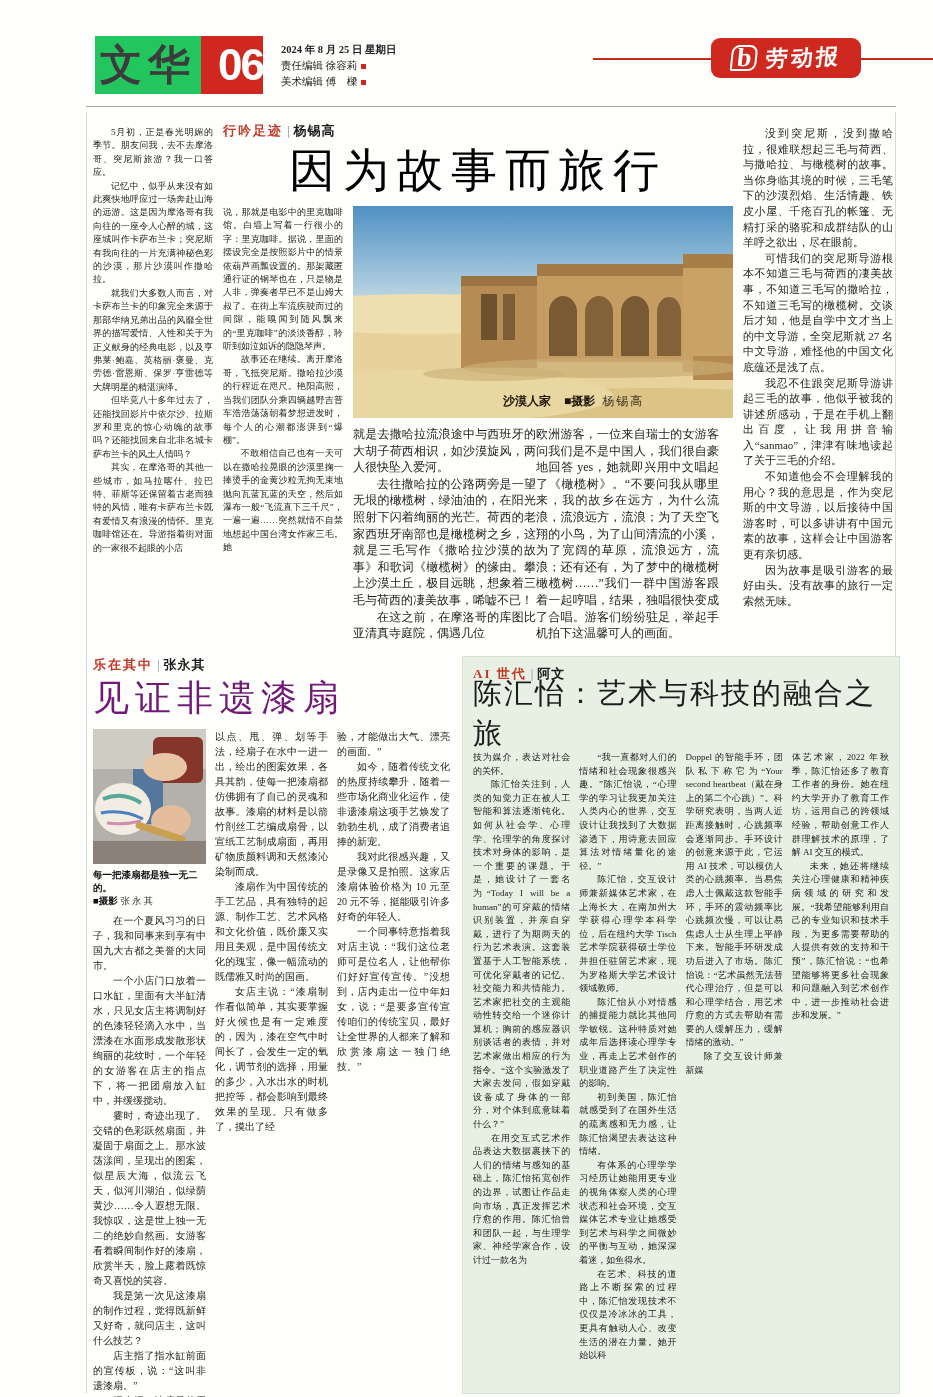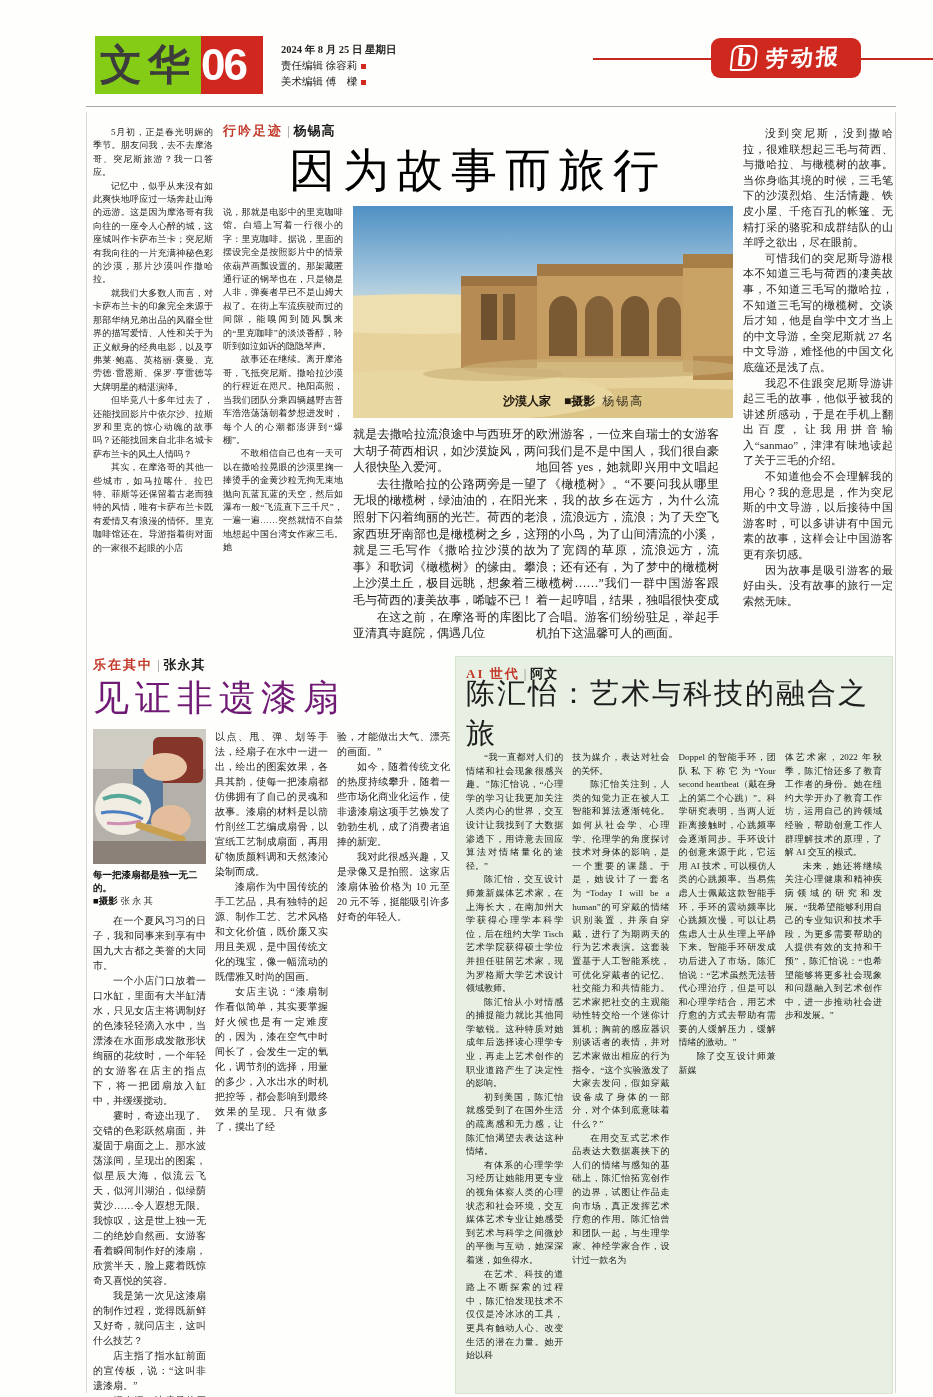--- a/index.html
+++ b/index.html
@@ -3,25 +3,25 @@
 <meta charset="utf-8">
 <style>
   html,body{margin:0;padding:0;background:#ffffff;}
   .page{position:relative;width:933px;height:1397px;background:#fefefc;overflow:hidden;
         font-family:"Liberation Serif", serif;color:#1c1c1c;}
   .edge-rule{position:absolute;top:112px;bottom:4px;width:1px;background:#d8d8d4;}
   .edge-left{left:86px;} .edge-right{left:895px;}
 
   
   .masthead{position:absolute;left:93px;top:22px;width:802px;height:80px;}
-  .section-box{position:absolute;left:2px;top:14px;width:106px;height:58px;background:#84cc16;
+  .section-box{position:absolute;left:2px;top:14px;width:106px;height:58px;background:#22c55e;
                display:flex;align-items:center;justify-content:center;}
   .section-box span{font-size:42px;letter-spacing:6px;color:#3c3c3c;font-weight:600;}
   .pagenum-box{position:absolute;left:108px;top:14px;width:62px;height:58px;background:#d0281e;
-               display:flex;align-items:center;justify-content:flex-start;}
+               display:flex;align-items:center;justify-content:flex-end;}
   .pagenum-box span{font-family:"Liberation Sans",sans-serif;font-size:44px;font-weight:800;color:#fff;letter-spacing:-2px;}
   .date-block{position:absolute;left:188px;top:20px;font-family:Liberation Serif, serif;
               font-size:10.5px;line-height:16px;color:#222;}
   .date-block .d1{font-weight:700;}
   .red-dot{display:inline-block;width:5px;height:5px;background:#d0281e;margin-left:4px;vertical-align:middle;}
   .mast-rule{position:absolute;top:36px;left:500px;width:395px;height:2px;background:#c7281e;}
   .logo-box{position:absolute;left:618px;top:16px;width:150px;height:40px;background:#cf291f;border-radius:9px;
             display:flex;align-items:center;justify-content:center;gap:8px;}
   .logo-mark{color:#ffffff;font-family:"Liberation Serif",serif;font-size:26px;font-weight:800;
              border:2px solid #fff;border-radius:8px 8px 8px 2px;line-height:22px;padding:0 4px;transform:skewX(-6deg);}
@@ -50,21 +50,21 @@
   .t-photo{position:relative;width:380px;height:212px;background:#f9a8d4;}
   .t-photo svg{display:block;}
   .t-caption{position:absolute;left:150px;bottom:8px;font-size:12px;font-weight:700;color:#20180c;}
   .t-caption .credit-label{margin-left:10px;}
   .t-caption .credit-name{font-weight:400;letter-spacing:2px;color:#403626;margin-left:4px;}
   .t-lowcols{flex:1;display:flex;margin-top:8px;}
   .t-col3,.t-col4{width:183px;font-size:12px;line-height:16.6px;height:226px;}
   .t-col5{width:150px;padding-top:10px;font-size:11px;line-height:15.6px;height:524px;}
 
   
-  .bottomrow{position:absolute;left:93px;top:656px;width:800px;height:738px;display:flex;gap:5px;}
+  .bottomrow{position:absolute;left:93px;top:656px;width:800px;height:738px;display:flex;gap:12px;}
 
   
   .fan{width:357px;display:flex;flex-direction:column;}
   .fan-tagline{height:20px;}
   .fan-headline{height:56px;font-size:36px;letter-spacing:6px;color:#701a75;display:flex;align-items:center;}
   .fan-body{flex:1;display:flex;gap:9px;margin-top:6px;}
   .fan-c{width:113px;font-size:10px;line-height:15px;}
   .fan-photo{position:relative;width:113px;height:135px;background:#a9a7a1;margin-bottom:4px;}
   .fan-caption{font-family:"Liberation Sans",sans-serif;font-size:9.5px;font-weight:700;line-height:13px;
                margin:2px 0 6px 0;color:#111;}
@@ -239,44 +239,45 @@
         </div>
         <div class="coltext cont fan-c fan-c2">
             <p>以点、甩、弹、划等手法，经扇子在水中一进一出，绘出的图案效果，各具其韵，使每一把漆扇都仿佛拥有了自己的灵魂和故事。漆扇的材料是以箭竹剖丝工艺编成扇骨，以宣纸工艺制成扇面，再用矿物质颜料调和天然漆沁染制而成。</p>
             <p>漆扇作为中国传统的手工艺品，具有独特的起源、制作工艺、艺术风格和文化价值，既价廉又实用且美观，是中国传统文化的瑰宝，像一幅流动的既儒雅又时尚的国画。</p>
             <p>女店主说：“漆扇制作看似简单，其实要掌握好火候也是有一定难度的，因为，漆在空气中时间长了，会发生一定的氧化，调节剂的选择，用量的多少，入水出水的时机把控等，都会影响到最终效果的呈现。只有做多了，摸出了经</p>
           </div>
         <div class="coltext cont fan-c fan-c3">
             <p>验，才能做出大气、漂亮的画面。”</p>
             <p>如今，随着传统文化的热度持续攀升，随着一些市场化商业化运作，使非遗漆扇这项手艺焕发了勃勃生机，成了消费者追捧的新宠。</p>
             <p>我对此很感兴趣，又是录像又是拍照。这家店漆扇体验价格为 10 元至 20 元不等，挺能吸引许多好奇的年轻人。</p>
+            <p>一个同事特意指着我对店主说：“我们这位老师可是位名人，让他帮你们好好宣传宣传。”没想到，店内走出一位中年妇女，说：“是要多宣传宣传咱们的传统宝贝，最好让全世界的人都来了解和欣赏漆扇这一独门绝技。”</p>
           </div>
       </div>
     </div>
 
     <div class="ai">
       <div class="ai-tagline tag-row">
         <span class="tag-red">AI 世代</span><span class="tag-sep">|</span><span class="tag-author">阿文</span>
       </div>
       <div class="ai-headline">陈汇怡：艺术与科技的融合之旅</div>
       <div class="ai-body">
+        <div class="coltext cont ai-c">
+            <p>技为媒介，表达对社会的关怀。</p>
+            <p>陈汇怡关注到，人类的知觉力正在被人工智能和算法逐渐钝化。如何从社会学、心理学、伦理学的角度探讨技术对身体的影响，是一个重要的课题。于是，她设计了一套名为“Today I will be a human”的可穿戴的情绪识别装置，并亲自穿戴，进行了为期两天的行为艺术表演。这套装置基于人工智能系统，可优化穿戴者的记忆、社交能力和共情能力。艺术家把社交的主观能动性转交给一个迷你计算机；胸前的感应器识别谈话者的表情，并对艺术家做出相应的行为指令。“这个实验激发了大家去发问，假如穿戴设备成了身体的一部分，对个体到底意味着什么？”</p>
+            <p>在用交互式艺术作品表达大数据裹挟下的人们的情绪与感知的基础上，陈汇怡拓宽创作的边界，试图让作品走向市场，真正发挥艺术疗愈的作用。陈汇怡曾和团队一起，与生理学家、神经学家合作，设计过一款名为</p>
+          </div>
         <div class="coltext ai-c">
             <p>“我一直都对人们的情绪和社会现象很感兴趣。”陈汇怡说，“心理学的学习让我更加关注人类内心的世界，交互设计让我找到了大数据渗透下，用诗意去回应算法对情绪量化的途径。”</p>
             <p>陈汇怡，交互设计师兼新媒体艺术家，在上海长大，在南加州大学获得心理学本科学位，后在纽约大学 Tisch 艺术学院获得硕士学位并担任驻留艺术家，现为罗格斯大学艺术设计领域教师。</p>
             <p>陈汇怡从小对情感的捕捉能力就比其他同学敏锐。这种特质对她成年后选择读心理学专业，再走上艺术创作的职业道路产生了决定性的影响。</p>
             <p>初到美国，陈汇怡就感受到了在国外生活的疏离感和无力感，让陈汇怡渴望去表达这种情绪。</p>
             <p>有体系的心理学学习经历让她能用更专业的视角体察人类的心理状态和社会环境，交互媒体艺术专业让她感受到艺术与科学之间微妙的平衡与互动，她深深着迷，如鱼得水。</p>
             <p>在艺术、科技的道路上不断探索的过程中，陈汇怡发现技术不仅仅是冷冰冰的工具，更具有触动人心、改变生活的潜在力量。她开始以科</p>
           </div>
         <div class="coltext cont ai-c">
-            <p>技为媒介，表达对社会的关怀。</p>
-            <p>陈汇怡关注到，人类的知觉力正在被人工智能和算法逐渐钝化。如何从社会学、心理学、伦理学的角度探讨技术对身体的影响，是一个重要的课题。于是，她设计了一套名为“Today I will be a human”的可穿戴的情绪识别装置，并亲自穿戴，进行了为期两天的行为艺术表演。这套装置基于人工智能系统，可优化穿戴者的记忆、社交能力和共情能力。艺术家把社交的主观能动性转交给一个迷你计算机；胸前的感应器识别谈话者的表情，并对艺术家做出相应的行为指令。“这个实验激发了大家去发问，假如穿戴设备成了身体的一部分，对个体到底意味着什么？”</p>
-            <p>在用交互式艺术作品表达大数据裹挟下的人们的情绪与感知的基础上，陈汇怡拓宽创作的边界，试图让作品走向市场，真正发挥艺术疗愈的作用。陈汇怡曾和团队一起，与生理学家、神经学家合作，设计过一款名为</p>
-          </div>
-        <div class="coltext cont ai-c">
             <p>Doppel 的智能手环，团队私下称它为“Your second heartbeat（戴在身上的第二个心跳）”。科学研究表明，当两人近距离接触时，心跳频率会逐渐同步。手环设计的创意来源于此，它运用 AI 技术，可以模仿人类的心跳频率。当易焦虑人士佩戴这款智能手环，手环的震动频率比心跳频次慢，可以让易焦虑人士从生理上平静下来。智能手环研发成功后进入了市场。陈汇怡说：“艺术虽然无法替代心理治疗，但是可以和心理学结合，用艺术疗愈的方式去帮助有需要的人缓解压力，缓解情绪的激动。”</p>
             <p>除了交互设计师兼新媒</p>
           </div>
         <div class="coltext cont ai-c">
             <p>体艺术家，2022 年秋季，陈汇怡还多了教育工作者的身份。她在纽约大学开办了教育工作坊，运用自己的跨领域经验，帮助创意工作人群理解技术的原理，了解 AI 交互的模式。</p>
             <p>未来，她还将继续关注心理健康和精神疾病领域的研究和发展。“我希望能够利用自己的专业知识和技术手段，为更多需要帮助的人提供有效的支持和干预”，陈汇怡说：“也希望能够将更多社会现象和问题融入到艺术创作中，进一步推动社会进步和发展。”</p>
           </div>
       </div>
     </div>
 

